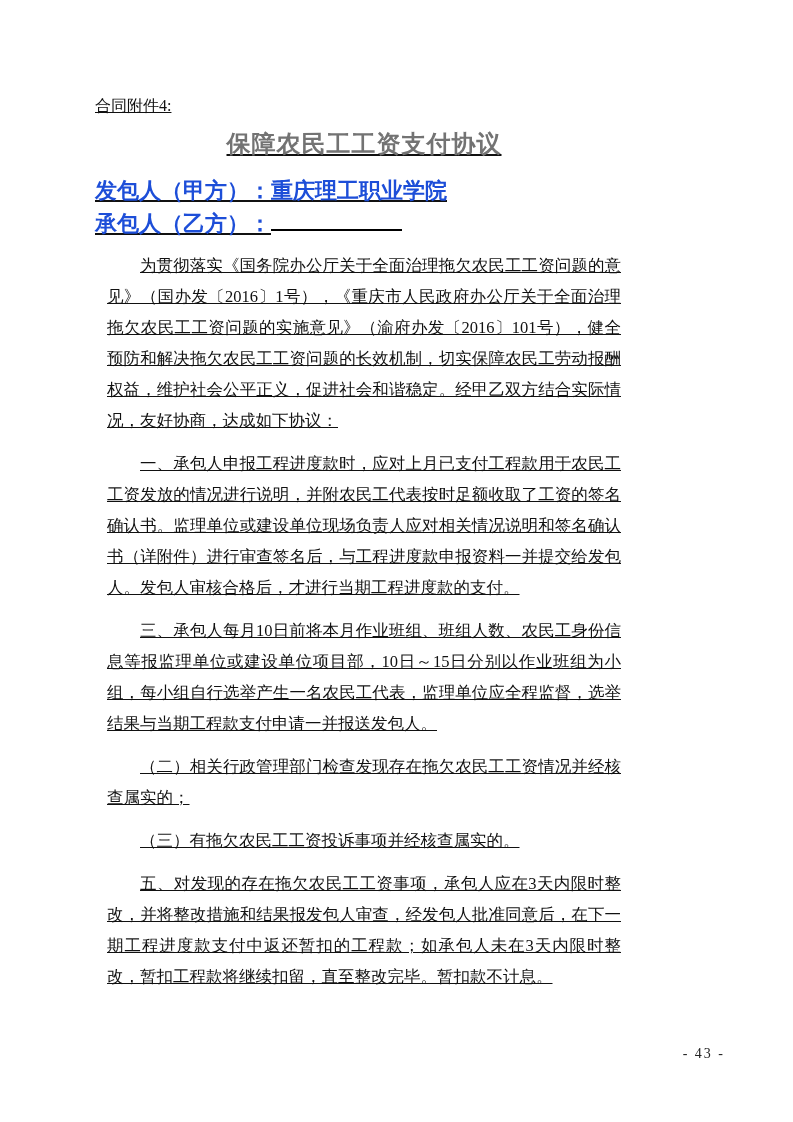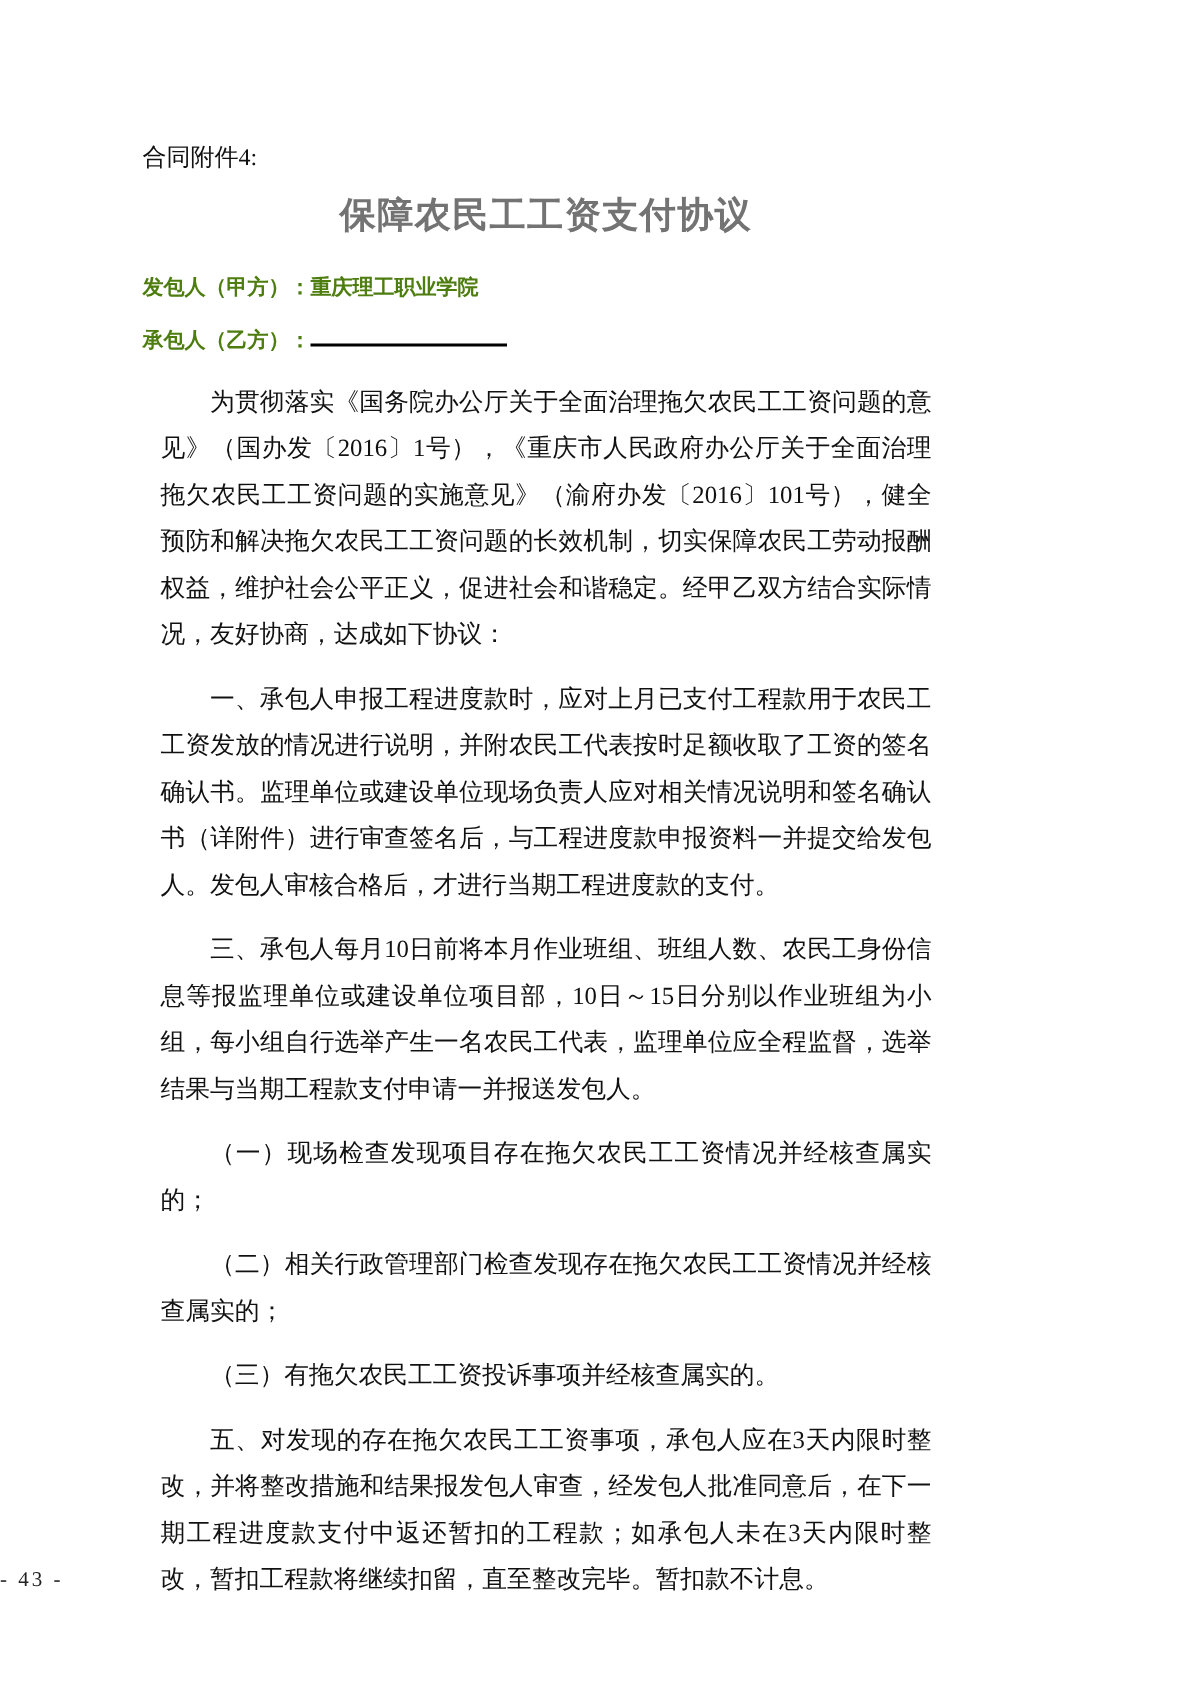--- a/index.html
+++ b/index.html
@@ -10,42 +10,43 @@
   .page {
     width: 725px;
     height: 1122px;
     position: relative;
     background: #ffffff;
     color: #111111;
     box-sizing: border-box;
     padding: 96px 92px 0 95px;
     font-family: "Liberation Serif", "DejaVu Serif", serif;
     overflow: hidden;
+    text-decoration: underline;
   }
   .attachment {
     font-size: 16px;
     line-height: 20px;
     font-weight: normal;
   }
   .title {
     font-family: "Liberation Sans", "DejaVu Sans", sans-serif;
     font-weight: bold;
     font-size: 24px;
     line-height: 30px;
     text-align: center;
     margin: 13px 0 0 0;
     letter-spacing: 1px;
     color: #737373;
   }
   .party {
     font-family: "Liberation Sans", "DejaVu Sans", sans-serif;
     font-weight: bold;
-    font-size: 14px;
+    font-size: 22px;
     line-height: 22px;
-    color: #4d7c0f;
+    color: #1d4ed8;
   }
   .party-a { margin-top: 21px; }
   .party-b { margin-top: 11px; }
   .blank-line {
     display: inline-block;
     width: 131px;
     height: 16px;
     border-bottom: 2px solid #000000;
     vertical-align: baseline;
   }
@@ -58,21 +59,21 @@
   }
   .para {
     margin: 12px;
     text-indent: 2em;
   }
   .footer {
     position: absolute;
     left: 0;
     right: 0;
     bottom: 60px;
-    text-align: left;
+    text-align: right;
     font-size: 14px;
     line-height: 16px;
     color: #222222;
     letter-spacing: 2px;
   }
 </style>
 </head>
 <body>
 
 <div class="page">
@@ -86,21 +87,20 @@
   </div>
 
   <div class="party party-b">
     <span>承包人（乙方）：</span><span class="blank-line"></span>
   </div>
 
   <div class="doc-body" id="paragraphs">
       <p class="para">为贯彻落实《国务院办公厅关于全面治理拖欠农民工工资问题的意见》（国办发〔2016〕1号），《重庆市人民政府办公厅关于全面治理拖欠农民工工资问题的实施意见》（渝府办发〔2016〕101号），健全预防和解决拖欠农民工工资问题的长效机制，切实保障农民工劳动报酬权益，维护社会公平正义，促进社会和谐稳定。经甲乙双方结合实际情况，友好协商，达成如下协议：</p>
       <p class="para">一、承包人申报工程进度款时，应对上月已支付工程款用于农民工工资发放的情况进行说明，并附农民工代表按时足额收取了工资的签名确认书。监理单位或建设单位现场负责人应对相关情况说明和签名确认书（详附件）进行审查签名后，与工程进度款申报资料一并提交给发包人。发包人审核合格后，才进行当期工程进度款的支付。</p>
       <p class="para">三、承包人每月10日前将本月作业班组、班组人数、农民工身份信息等报监理单位或建设单位项目部，10日～15日分别以作业班组为小组，每小组自行选举产生一名农民工代表，监理单位应全程监督，选举结果与当期工程款支付申请一并报送发包人。</p>
-      <p class="para">（一）现场检查发现项目存在拖欠农民工工资情况并经核查属实的；</p>
       <p class="para">（二）相关行政管理部门检查发现存在拖欠农民工工资情况并经核查属实的；</p>
       <p class="para">（三）有拖欠农民工工资投诉事项并经核查属实的。</p>
       <p class="para">五、对发现的存在拖欠农民工工资事项，承包人应在3天内限时整改，并将整改措施和结果报发包人审查，经发包人批准同意后，在下一期工程进度款支付中返还暂扣的工程款；如承包人未在3天内限时整改，暂扣工程款将继续扣留，直至整改完毕。暂扣款不计息。</p>
     </div>
 
   <div class="footer">- 43 -</div>
 
 </div>
 
 </body></html>

